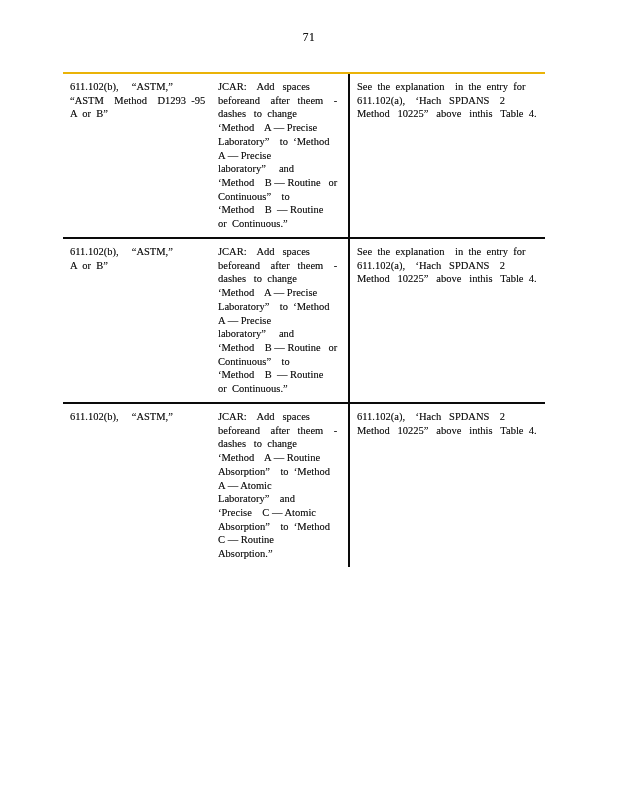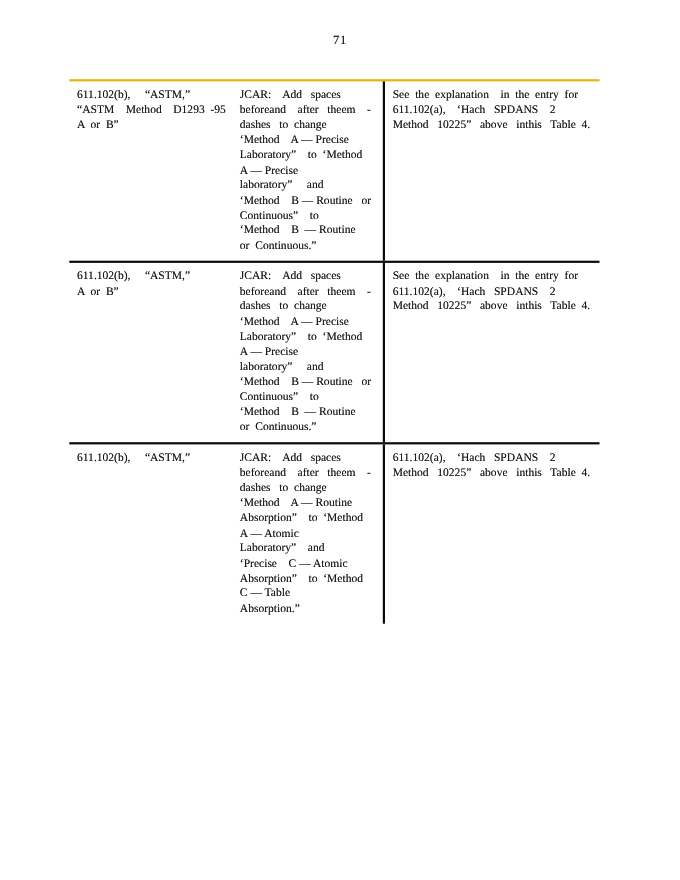--- a/index.html
+++ b/index.html
@@ -115,21 +115,21 @@
       <div class="cell c2">
           <div class="line">JCAR:    Add   spaces</div>
           <div class="line">beforeand    after   theem    -</div>
           <div class="line">dashes   to  change</div>
           <div class="line">‘Method    A — Routine</div>
           <div class="line">Absorption”    to  ‘Method</div>
           <div class="line">A — Atomic</div>
           <div class="line">Laboratory”    and</div>
           <div class="line">‘Precise    C — Atomic</div>
           <div class="line">Absorption”    to  ‘Method</div>
-          <div class="line">C — Table</div>
+          <div class="line">C — Routine</div>
           <div class="line">Absorption.”</div>
         </div>
       <div class="cell c3">
           <div class="line">611.102(a),    ‘Hach   SPDANS    2</div>
           <div class="line">Method   10225”   above   inthis   Table  4.</div>
         </div>
     </div>
 
   </div>
 </div>

